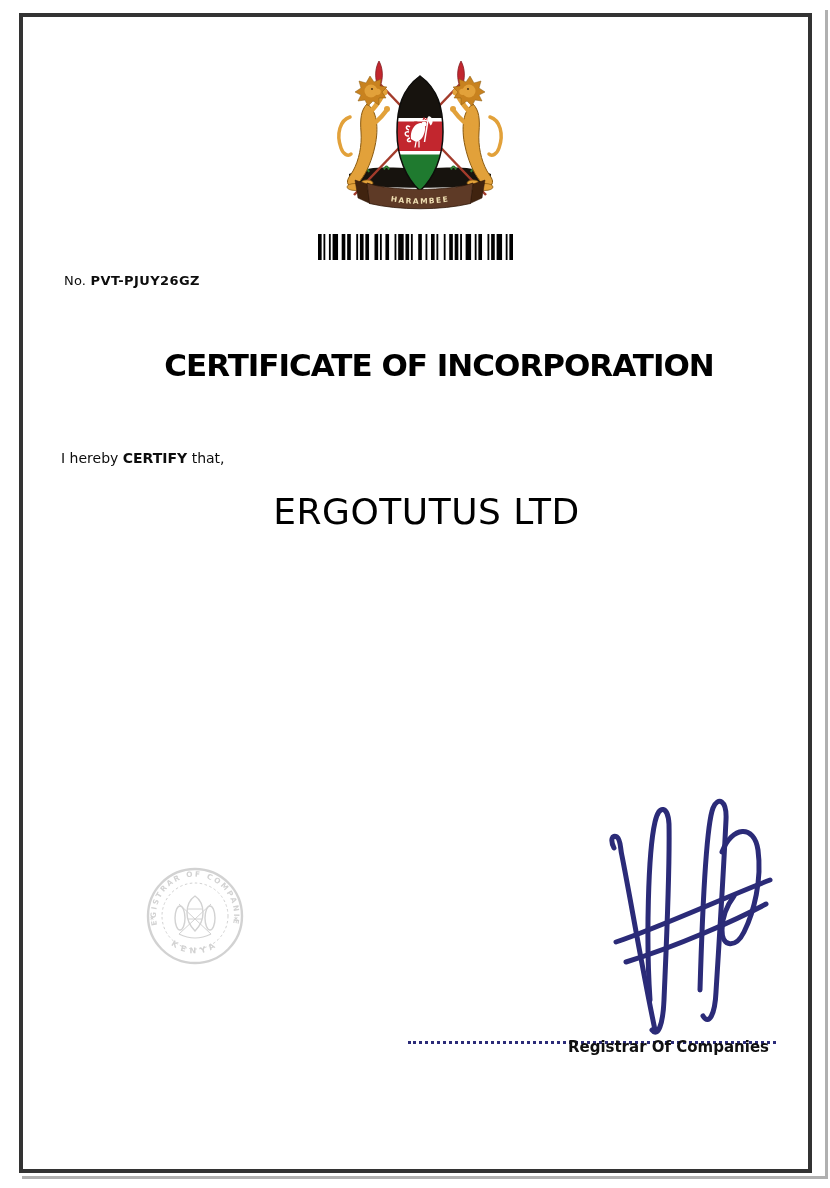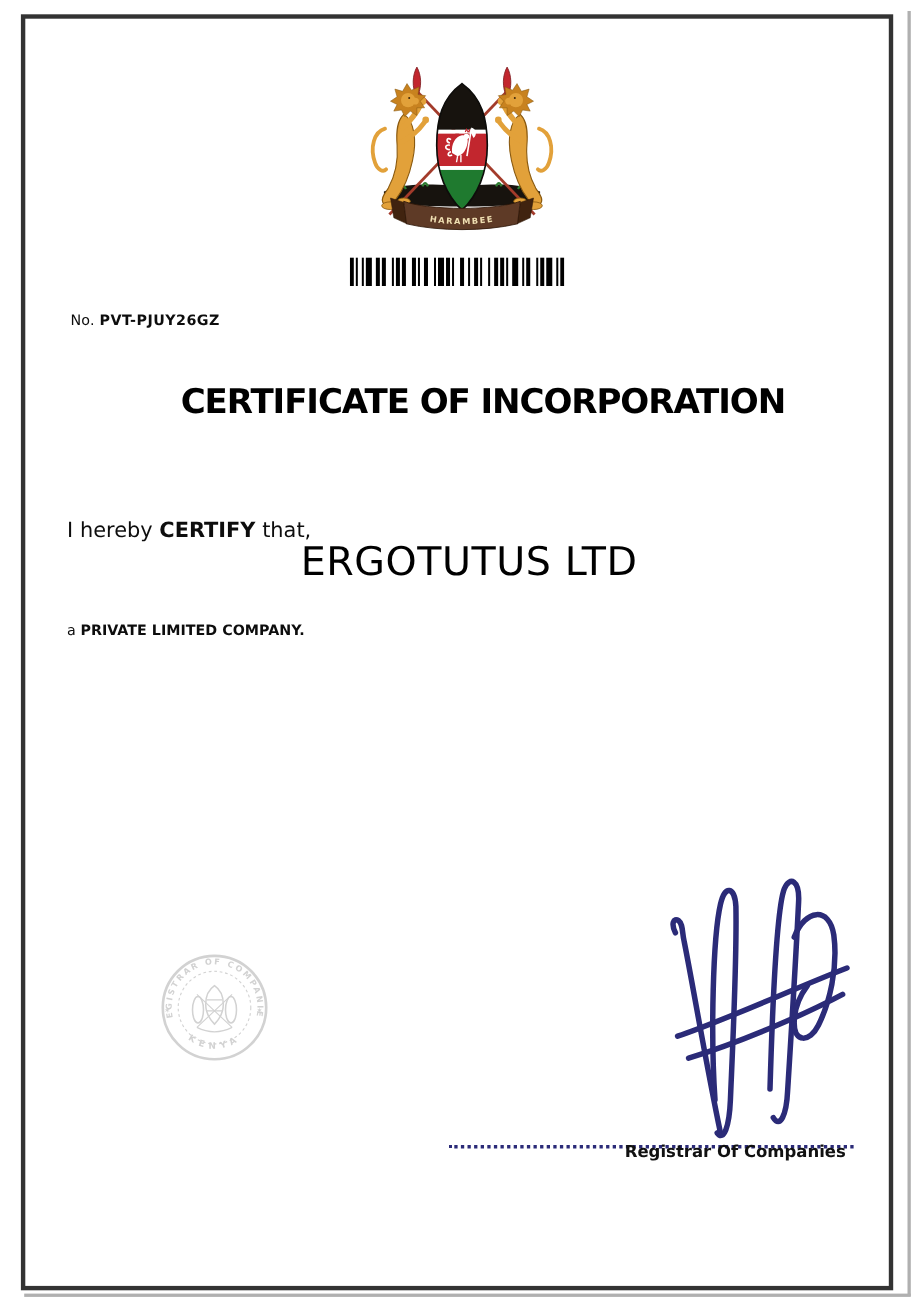--- a/index.html
+++ b/index.html
@@ -5,25 +5,25 @@
   html,body{margin:0;padding:0;background:#ffffff;}
   .canvas{
     position:relative;width:830px;height:1188px;background:#ffffff;
     font-family:"DejaVu Sans","Liberation Sans",sans-serif;color:#0d0d0d;overflow:hidden;
   }
   .frame{position:absolute;left:19px;top:13px;width:785px;height:1152px;border:4px solid #333333;}
   .shadow-right{position:absolute;left:825px;top:10px;width:3px;height:1168px;background:#b0b0b0;}
   .shadow-bottom{position:absolute;left:22px;top:1176px;width:806px;height:3px;background:#b0b0b0;}
   .coa{position:absolute;left:335px;top:58px;width:170px;height:154px;}
   .barcode{position:absolute;left:318px;top:234px;width:195px;height:26px;}
-  .serial{position:absolute;left:64px;top:284px;font-size:13px;letter-spacing:.2px;}
+  .serial{position:absolute;left:64px;top:273px;font-size:13px;letter-spacing:.2px;}
   .serial b{letter-spacing:.4px;}
   .title{position:absolute;left:23px;right:23px;top:347px;text-align:center;
          font-weight:bold;font-size:31px;letter-spacing:-1px;color:#000;padding-left:48px;}
-  .certify{position:absolute;left:61px;top:471px;font-size:19px;}
+  .certify{position:absolute;left:61px;top:450px;font-size:14px;}
   .company{position:absolute;left:23px;right:23px;top:491px;text-align:center;
            font-size:36px;font-weight:400;letter-spacing:.5px;color:#000;margin-left:23px;}
   .body-par{position:absolute;left:61px;top:564px;width:708px;font-size:13px;line-height:19px;}
   .body-par .l1{text-align:justify;text-align-last:justify;white-space:normal;}
   .stamp{position:absolute;left:145px;top:866px;width:100px;height:100px;}
   .sig{position:absolute;left:598px;top:792px;width:182px;height:252px;}
   .sig-dots{position:absolute;left:408px;top:1041px;width:368px;height:0;
             border-top:3px dotted #2b2b78;}
   .sig-label{position:absolute;right:61px;top:1040px;font-size:15px;font-weight:bold;color:#111;line-height:1.05;}
   svg text{font-family:"DejaVu Sans","Liberation Sans",sans-serif;}
@@ -143,21 +143,20 @@
     <b>PVT-PJUY26GZ</b>
   </div>
 
   <div class="title">CERTIFICATE OF INCORPORATION</div>
 
   <div class="certify"><span>I hereby </span><b>CERTIFY</b><span> that,</span></div>
 
   <div class="company">ERGOTUTUS LTD</div>
 
   <div class="body-par">
-    <div class="l2"><span>a </span><b>PRIVATE LIMITED COMPANY.</b></div>
   </div>
 
   <svg class="stamp" viewBox="0 0 100 100" aria-hidden="true">
     <g stroke="#d2d2d2" fill="none">
       <circle cx="50" cy="50" r="47" stroke-width="2.4"></circle>
       <circle cx="50" cy="50" r="33" stroke-width="1" stroke-dasharray="2.5,2.5"></circle>
       <path d="M50,30 C56,34 58,41 58,47 C58,55 54,61 50,65 C46,61 42,55 42,47 C42,41 44,34 50,30 Z" stroke-width="1.4"></path>
       <path d="M43,43 H57 M43,53 H57" stroke-width="1"></path>
       <path d="M34,38 L66,68 M66,38 L34,68" stroke-width="1"></path>
       <ellipse cx="35" cy="52" rx="5" ry="12" stroke-width="1.4"></ellipse>

